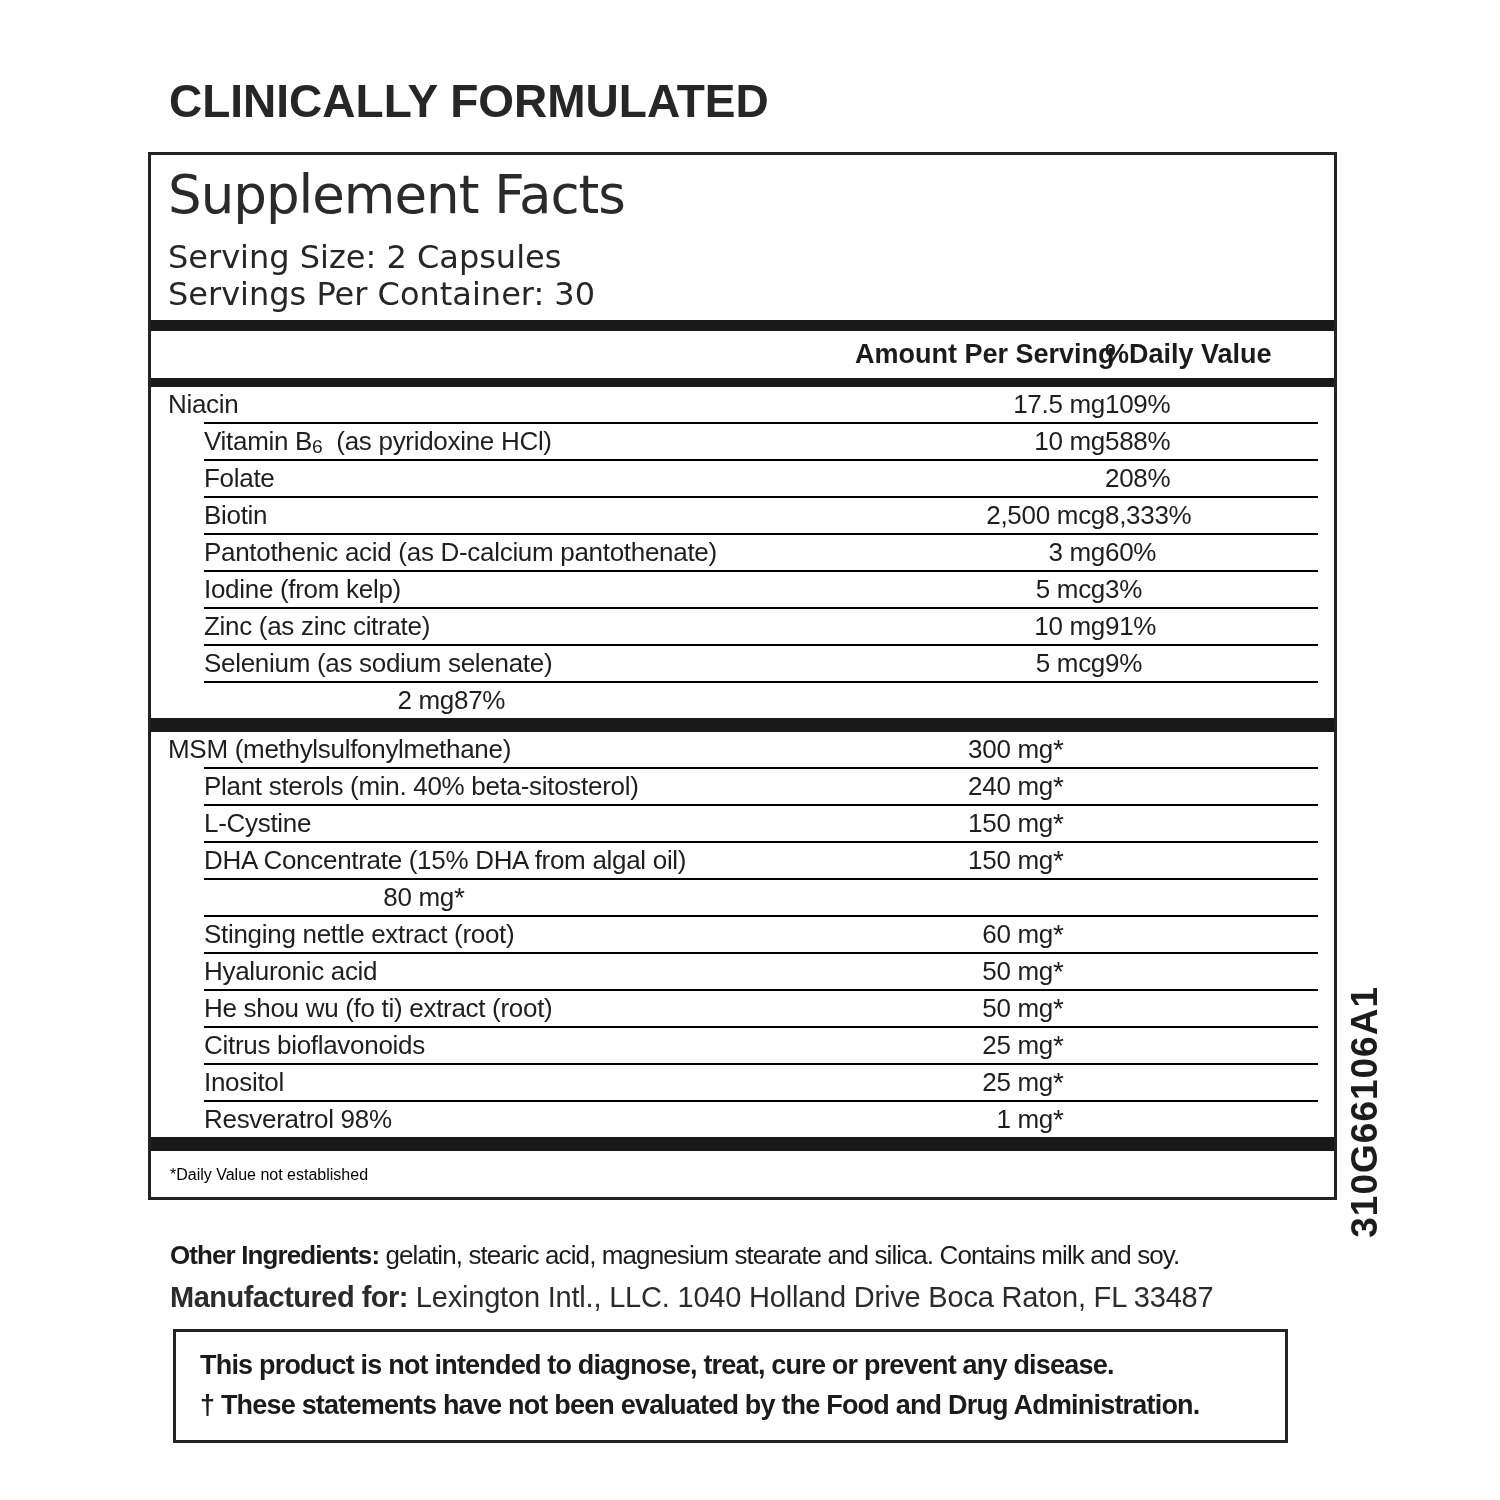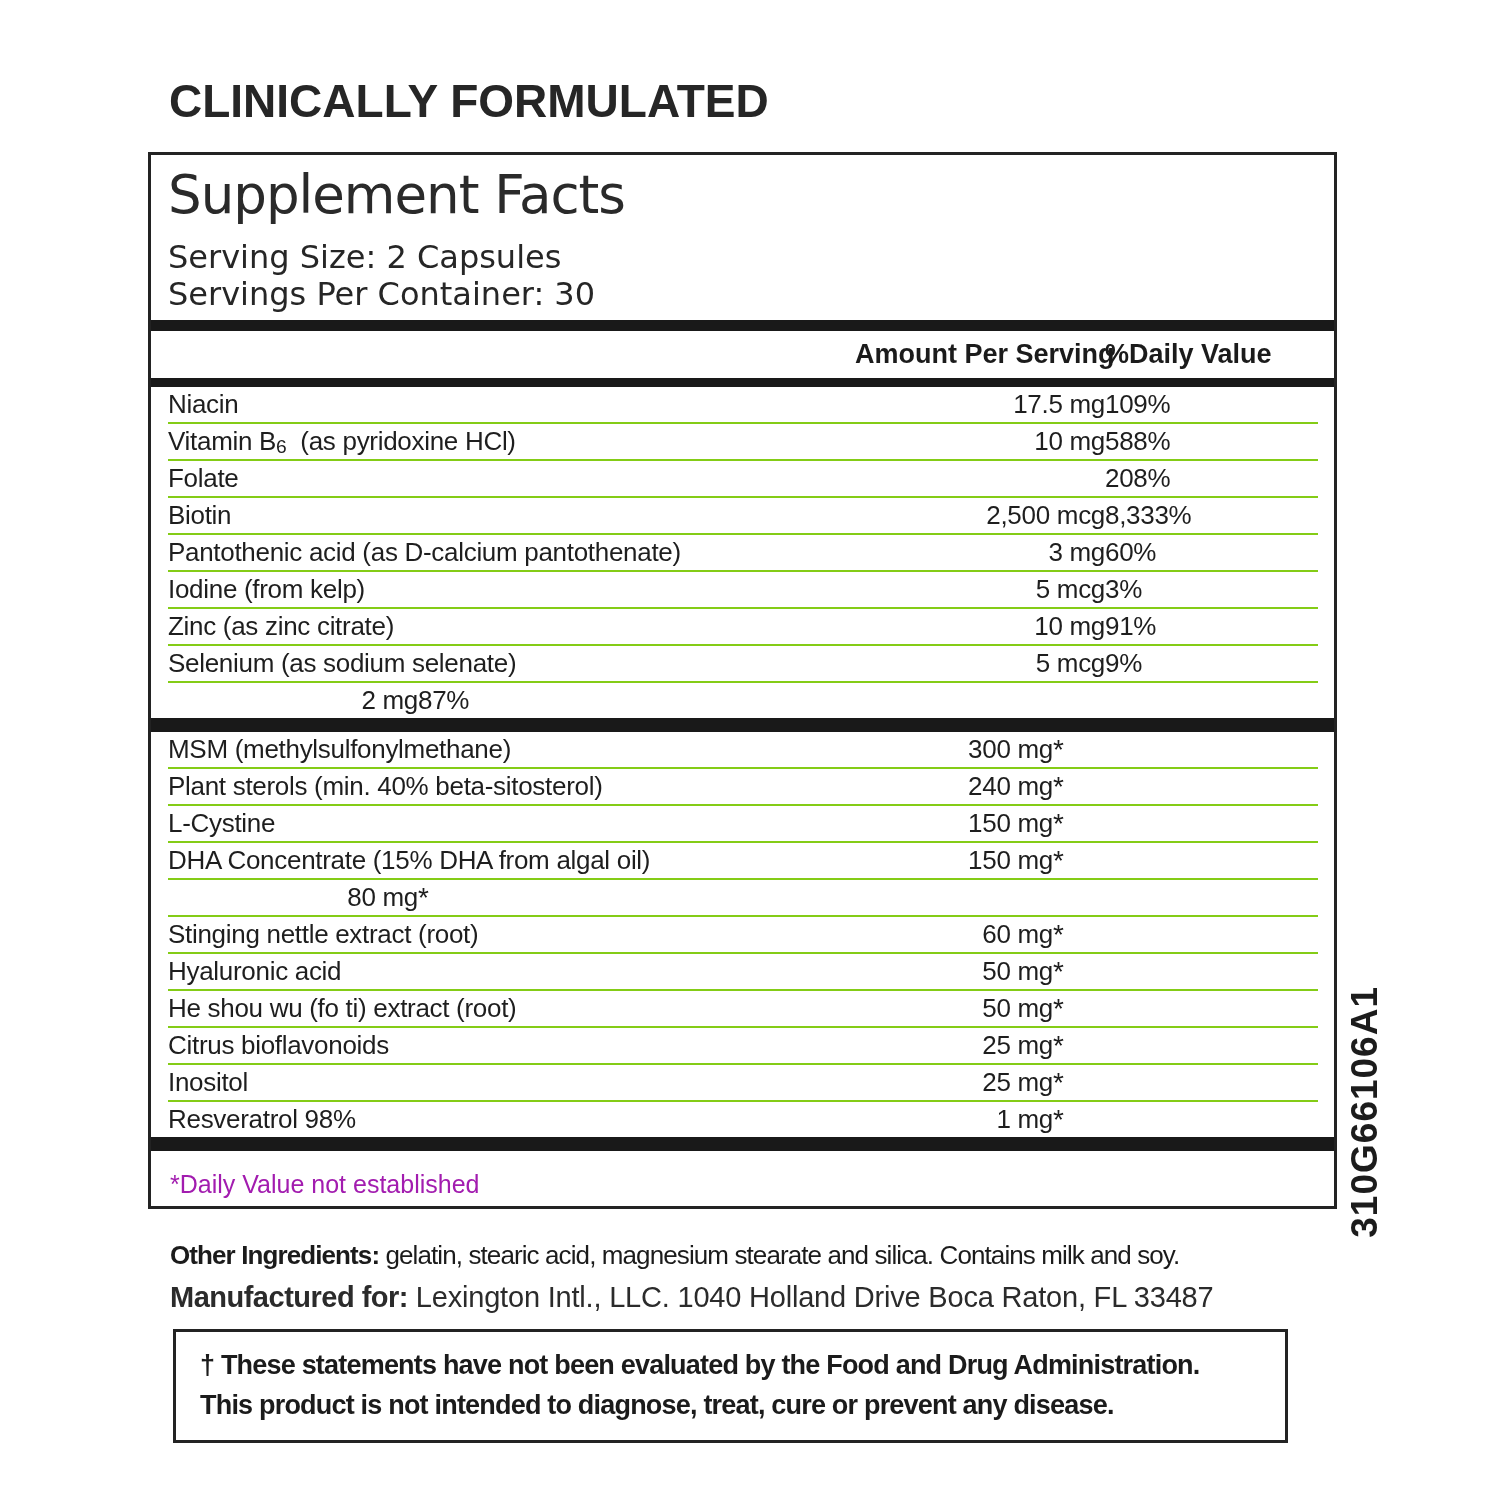--- a/index.html
+++ b/index.html
@@ -35,27 +35,27 @@
     display:flex;align-items:flex-end;padding:8px 0 9px;
     font-weight:bold;font-size:27px;line-height:30px;color:#1b1b1b;
   }
   .cell-name{flex:1;min-width:0;}
   .cell-amount{width:250px;text-align:right;white-space:nowrap;}
   .cell-dv{width:213px;text-align:left;white-space:nowrap;}
   .section .row{
     display:flex;font-size:26px;line-height:33px;letter-spacing:-0.3px;
     color:#1e1e1e;padding:1px 0;align-items:flex-start;
   }
-  .section .row + .row{border-top:2px solid #84cc16;}
+  .section .row + .row{border-top:2px solid #000000;margin-left:36px;}
   .row .cell-name{padding-right:10px;}
   .amount-note{margin-right:-14px;}
   .dv-star{padding-right:52px;font-size:28px;}
   sub.vsub{font-size:0.74em;line-height:0;position:relative;top:0.14em;vertical-align:baseline;}
   .footnote{
-    font-size:25px;line-height:24px;padding:21px 0 8px 2px;color:#a21caf;
+    font-size:16px;line-height:24px;padding:12px 0 8px 2px;color:#000000;
   }
   
   .side-code{
     position:absolute;left:1344px;top:986px;
     writing-mode:vertical-rl;transform:rotate(180deg);
     font-weight:bold;font-size:37px;letter-spacing:1px;color:#1c1c1c;white-space:nowrap;
   }
   
   .other-ing{
     position:absolute;left:170px;top:1240px;width:1165px;
@@ -249,15 +249,15 @@
 
 <div class="other-ing">
   <span class="lbl">Other Ingredients:</span><span> gelatin, stearic acid, magnesium stearate and silica. Contains milk and soy.</span>
 </div>
 
 <div class="manufactured">
   <span class="lbl">Manufactured for:</span><span> Lexington Intl., LLC. 1040 Holland Drive Boca Raton, FL 33487</span>
 </div>
 
 <div class="disclaimer">
+  <div>This product is not intended to diagnose, treat, cure or prevent any disease.</div>
   <div>† These statements have not been evaluated by the Food and Drug Administration.</div>
-  <div>This product is not intended to diagnose, treat, cure or prevent any disease.</div>
 </div>
 
 </body></html>

